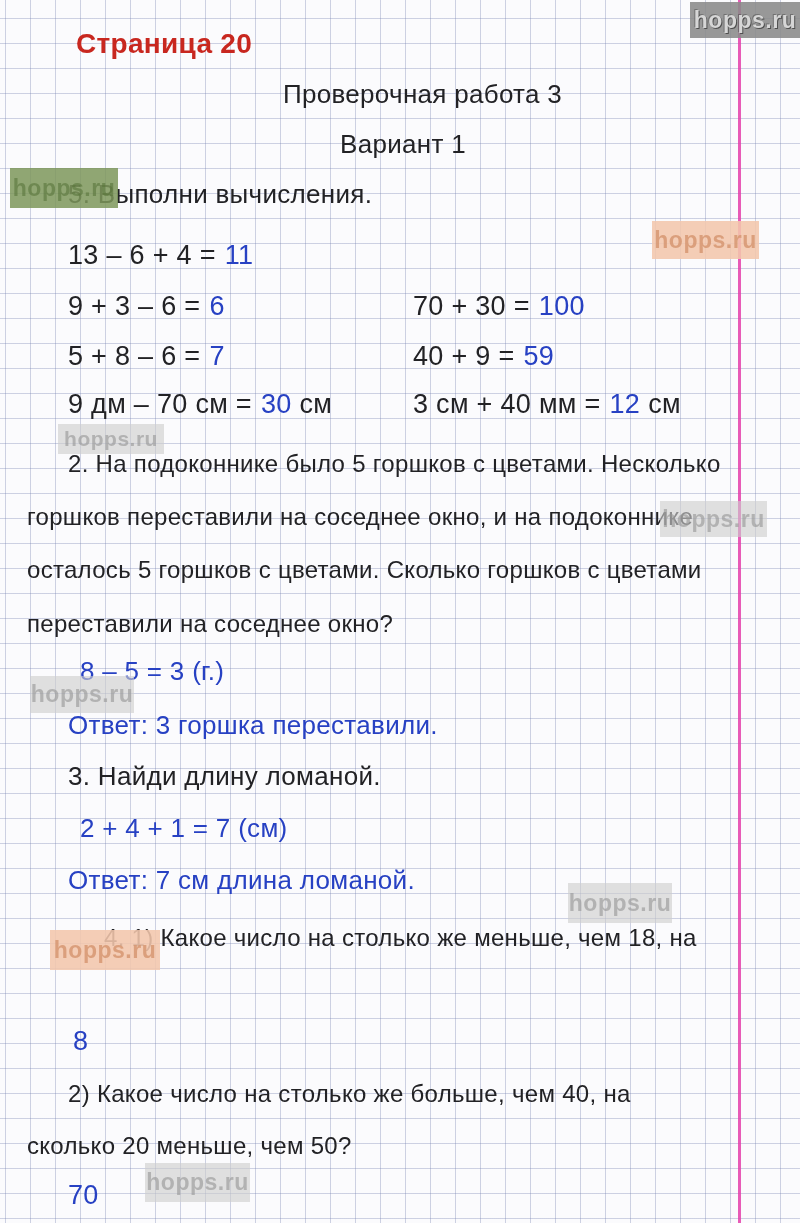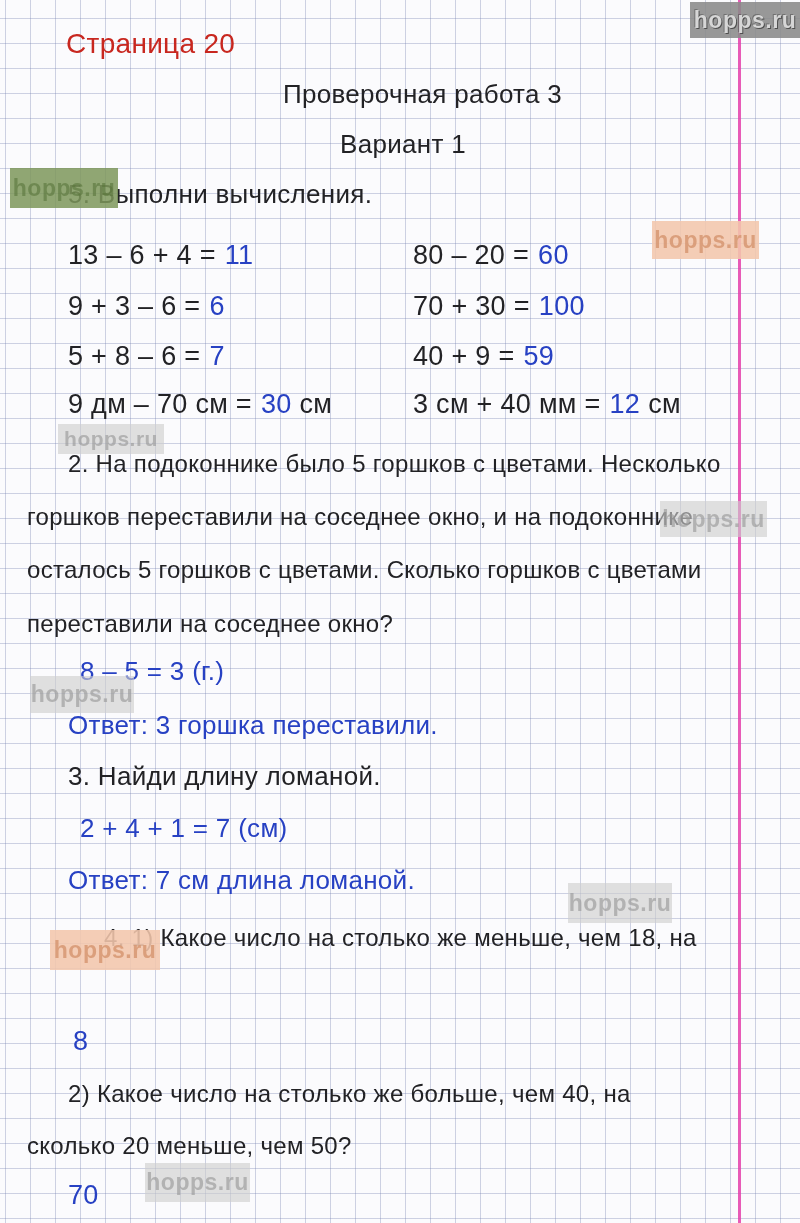--- a/index.html
+++ b/index.html
@@ -70,31 +70,28 @@
   <div class="wm wm-green" style="left:10px;  top:168px;  width:108px; height:40px;">hopps.ru</div>
   <div class="wm wm-dark" style="left:690px; top:2px;   width:110px; height:36px;">hopps.ru</div>
   <div class="wm wm-orange" style="left:652px; top:221px; width:107px; height:38px;">hopps.ru</div>
   <div class="wm wm-gray" style="left:58px;  top:424px; width:106px; height:30px; font-size:21px;">hopps.ru</div>
   <div class="wm wm-gray" style="left:660px; top:501px; width:107px; height:36px;">hopps.ru</div>
   <div class="wm wm-gray" style="left:30px;  top:676px; width:104px; height:37px;">hopps.ru</div>
   <div class="wm wm-gray" style="left:568px; top:883px; width:104px; height:40px;">hopps.ru</div>
   <div class="wm wm-orange" style="left:50px;  top:930px; width:110px; height:40px;">hopps.ru</div>
   <div class="wm wm-gray" style="left:145px; top:1163px; width:105px; height:39px;">hopps.ru</div>
 
-  <div class="txt red" style="left:66px; top:28px;">Страница 20</div>
+  <div class="txt red" style="left:76px; top:28px;font-weight:bold;">Страница 20</div>
   <div class="txt heading" style="left:283px; top:80px;">Проверочная работа 3</div>
   <div class="txt heading" style="left:340px; top:130px;">Вариант 1</div>
 
   <div class="txt heading" style="left:68px; top:180px;">5. Выполни вычисления.</div>
 
   <div class="txt eq" style="left:68px; top:240px;">
     <span>13 – 6 + 4 =</span><span class="ans">11</span><span class="suffix"></span>
-  </div>
-  <div class="txt eq" style="left:413px; top:240px;">
-    <span>80 – 20 =</span><span class="ans">60</span><span class="suffix"></span>
   </div>
 
   <div class="txt eq" style="left:68px; top:291px;">
     <span>9 + 3 – 6 =</span><span class="ans">6</span><span class="suffix"></span>
   </div>
   <div class="txt eq" style="left:413px; top:291px;">
     <span>70 + 30 =</span><span class="ans">100</span><span class="suffix"></span>
   </div>
 
   <div class="txt eq" style="left:68px; top:341px;">

